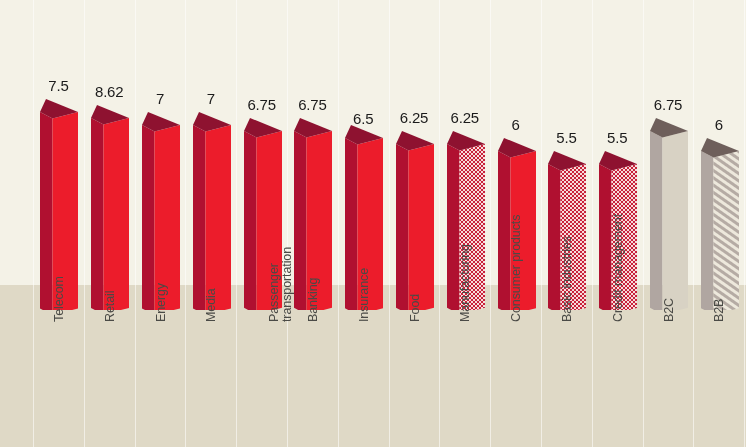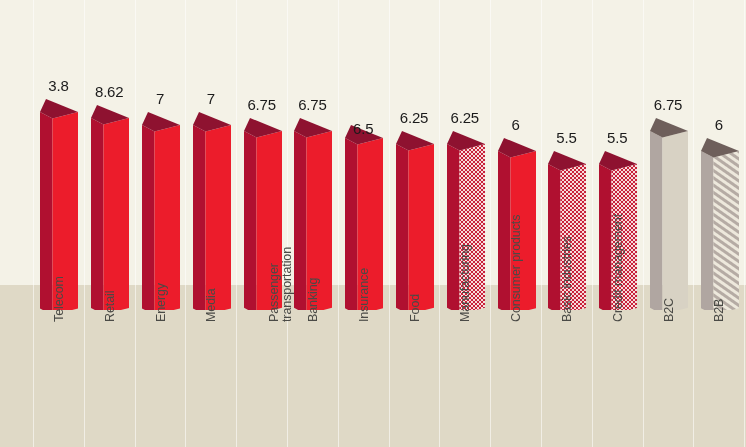--- a/index.html
+++ b/index.html
@@ -189,27 +189,27 @@
       </div>
       <div class="bar" style="left: 700.8px; bottom: 137px;">
         <svg class="bar-svg" width="40" height="172.2" viewBox="0 0 40 172.2">
           <polygon points="0,13 12.5,19.5 12.5,176.7 0,170.2" fill="#B0A6A1"></polygon>
           <polygon points="12.5,19.5 38,13 38,170.2 12.5,176.7" fill="url(#pat-gray-stripe)"></polygon>
           <polygon points="0,13 6,0 38,13 12.5,19.5" fill="#6E5F5B"></polygon>
         </svg>
       </div>
     </div>
   <div id="values-layer">
-      <div class="value-label" style="left: 27px; width: 62.8px; top: 76.5px;">3.8</div>
+      <div class="value-label" style="left: 27px; width: 62.8px; top: 76.5px;">7.5</div>
       <div class="value-label" style="left: 77.8px; width: 62.8px; top: 83.05px;">8.62</div>
       <div class="value-label" style="left: 128.6px; width: 62.8px; top: 89.6px;">7</div>
       <div class="value-label" style="left: 179.4px; width: 62.8px; top: 89.6px;">7</div>
       <div class="value-label" style="left: 230.2px; width: 62.8px; top: 96.15px;">6.75</div>
       <div class="value-label" style="left: 281px; width: 62.8px; top: 96.15px;">6.75</div>
-      <div class="value-label" style="left: 331.8px; width: 62.8px; top: 120px;">6.5</div>
+      <div class="value-label" style="left: 331.8px; width: 62.8px; top: 110px;">6.5</div>
       <div class="value-label" style="left: 382.6px; width: 62.8px; top: 109.25px;">6.25</div>
       <div class="value-label" style="left: 433.4px; width: 62.8px; top: 109.25px;">6.25</div>
       <div class="value-label" style="left: 484.2px; width: 62.8px; top: 115.8px;">6</div>
       <div class="value-label" style="left: 535px; width: 62.8px; top: 128.9px;">5.5</div>
       <div class="value-label" style="left: 585.8px; width: 62.8px; top: 128.9px;">5.5</div>
       <div class="value-label" style="left: 636.6px; width: 62.8px; top: 96.15px;">6.75</div>
       <div class="value-label" style="left: 687.4px; width: 62.8px; top: 115.8px;">6</div>
     </div>
   <div id="cats-layer">
       <div class="cat-label" style="left: 53px; top: 322px; transform: rotate(-90deg); transform-origin: left top; width: 120px; text-align: left; margin-top: 0px;">Telecom</div>

